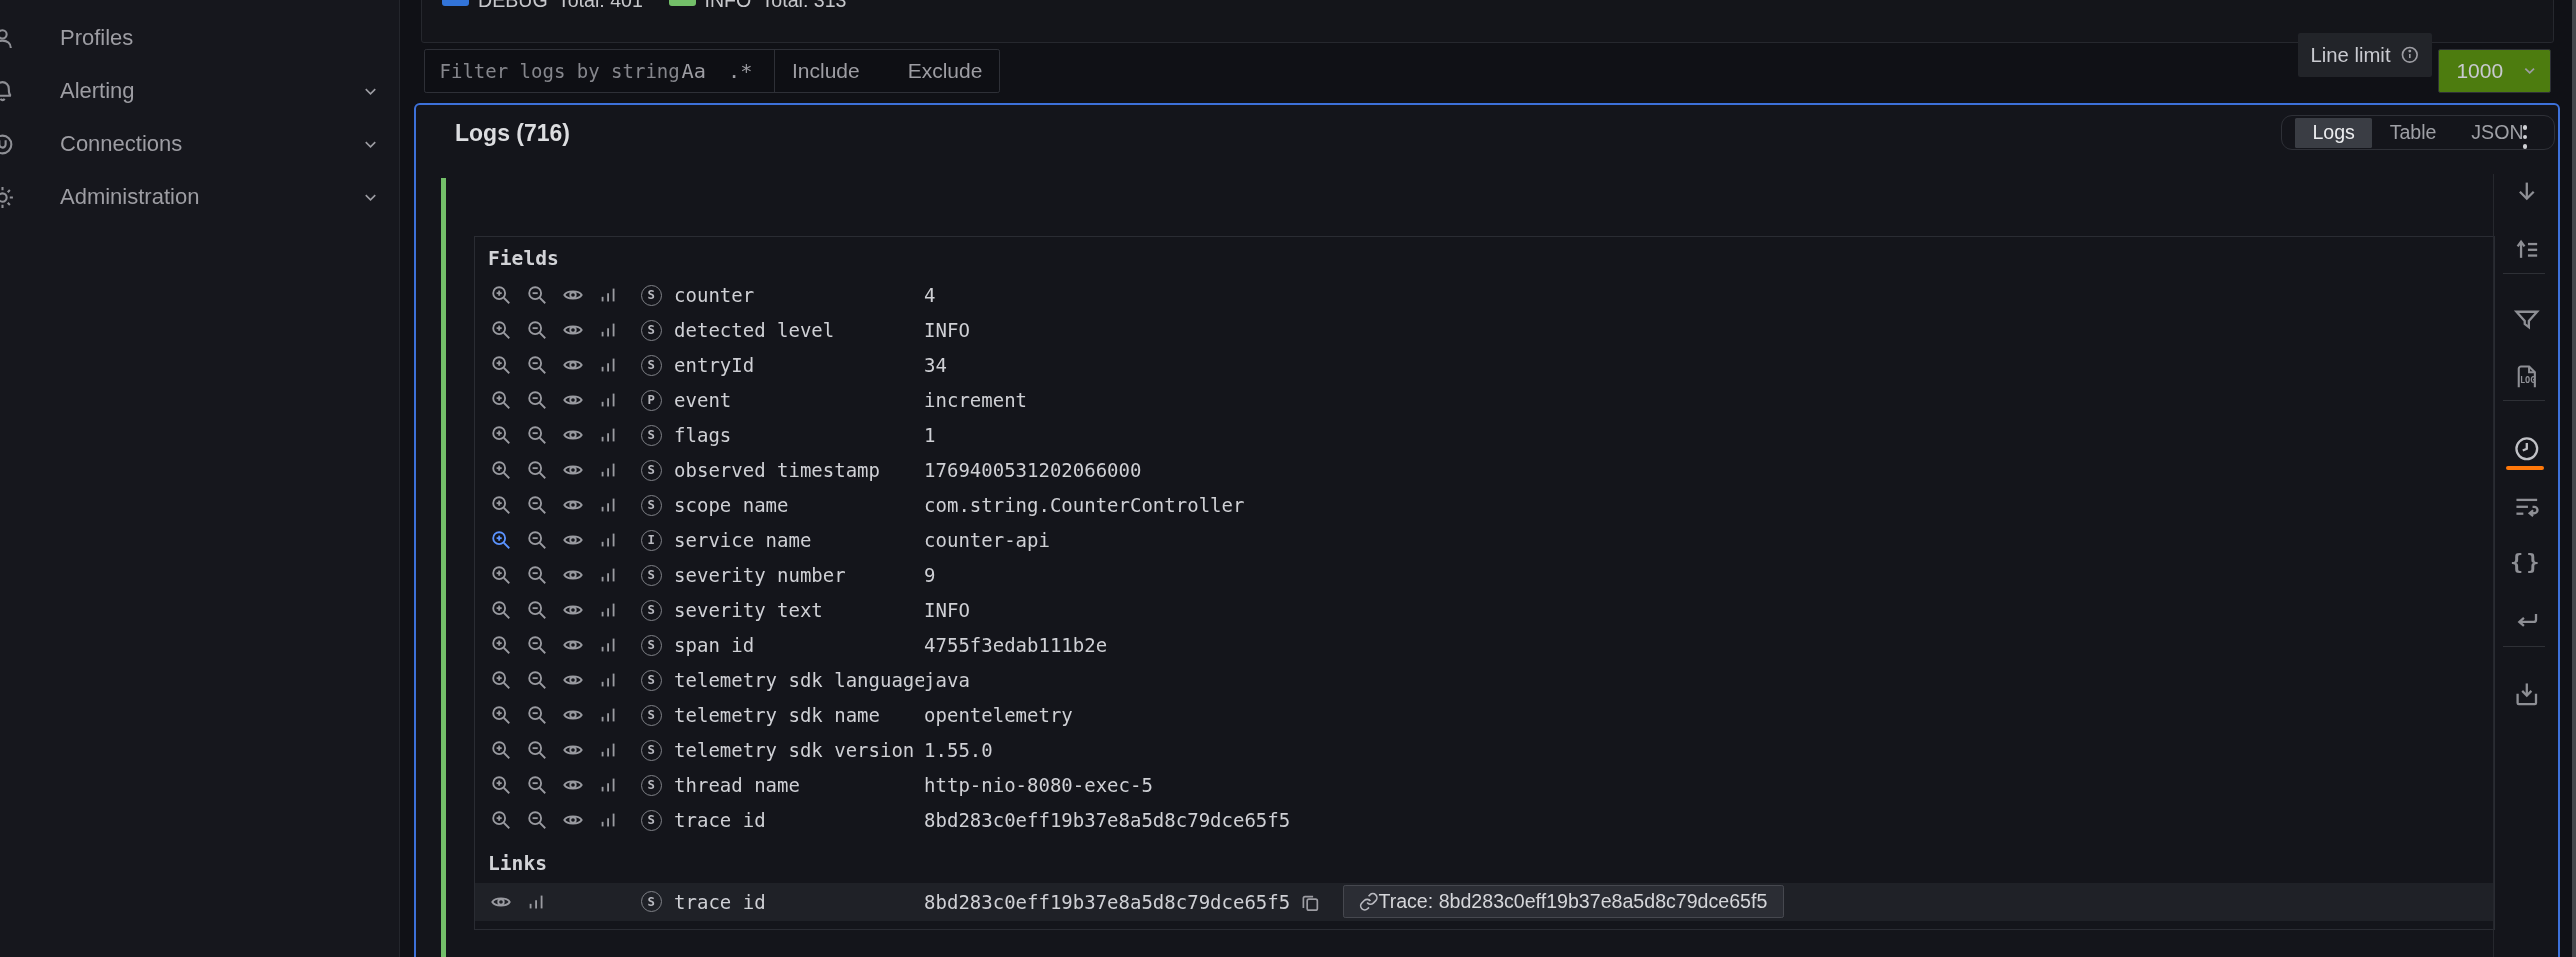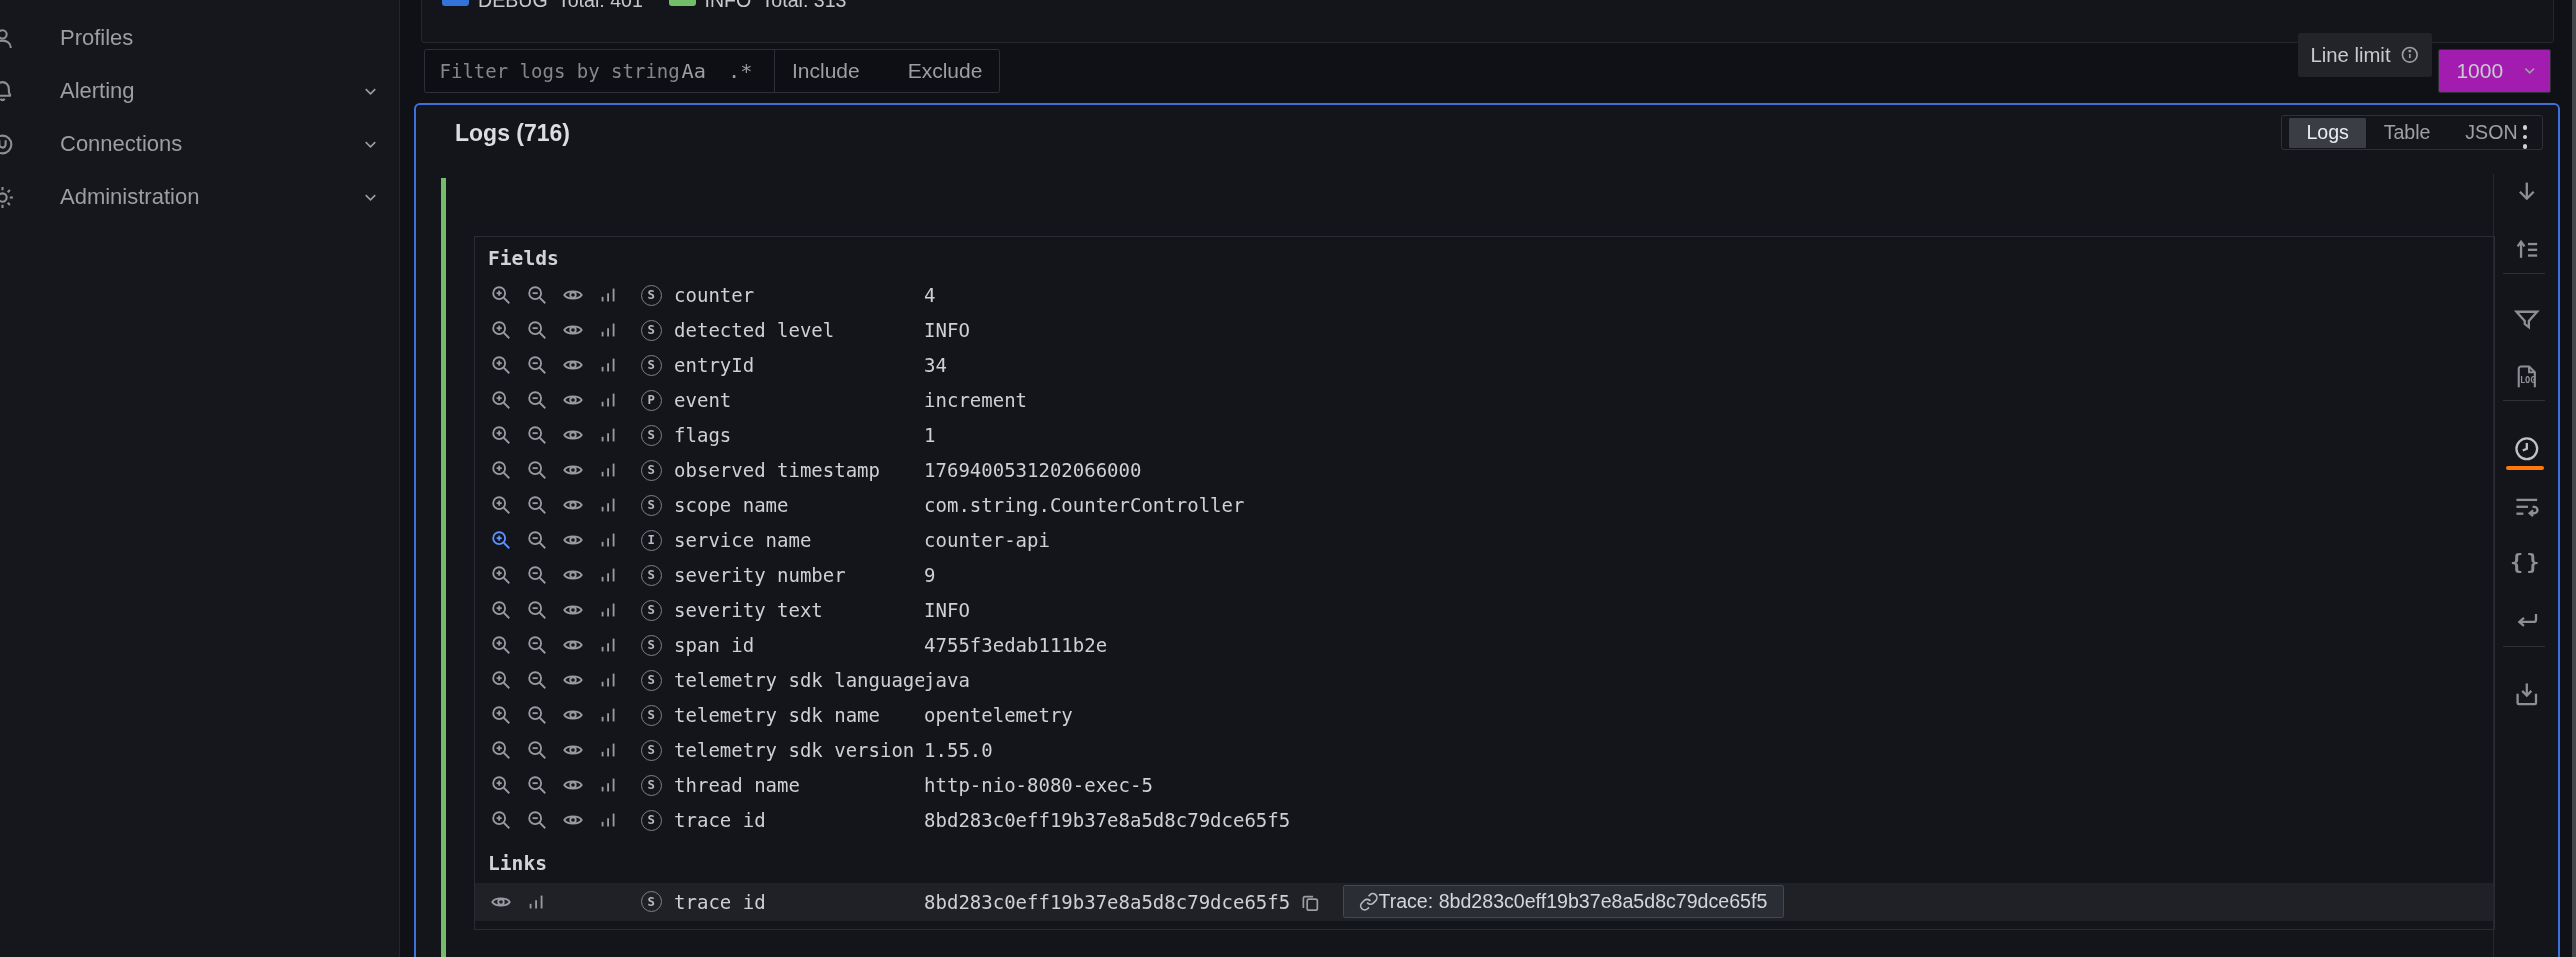--- a/index.html
+++ b/index.html
@@ -37,30 +37,30 @@
     margin-right:22px; cursor:pointer; }
   .filter-cell-buttons { flex:1; display:flex; align-items:center; justify-content:center; gap:48px; }
   .inc-exc { color:#9d9da3; font-size:21px; font-weight:500; cursor:pointer; }
 
   .line-limit-chip { position:absolute; left:2298px; top:33px; width:134px; height:44px;
     background:#222429; border-radius:2.2px; display:flex; align-items:center; justify-content:center;
     gap:9.4px; color:#c9cad0; font-size:20.3px; }
   .info-ic { width:19.6px; height:19.6px; color:#9d9da3; }
   .limit-select { position:absolute; left:2438px; top:49px; width:113px; height:44px;
     border:0.7px solid #2e3037; border-radius:2.2px; display:flex; align-items:center;
-    color:#c9cad0; font-size:21px; cursor:pointer; background:#a21caf; }
+    color:#c9cad0; font-size:21px; cursor:pointer; background:#4d7c0f; }
   .limit-select .val { padding-left:17.4px; flex:1; }
   .limit-select .chev { width:17.4px; height:17.4px; margin-right:11.6px; color:#9d9da3; }
 
   
   .logs-panel { position:absolute; left:414px; top:103px; width:2146px; height:878px;
     background:#14151b; border:2.2px solid #3d71d9; border-radius:5.8px; }
   .panel-title { position:absolute; left:39px; top:14.5px; font-size:23px; font-weight:600; color:#dcdde0; }
   .view-toggle { position:absolute; left:1865px; top:10.2px; height:35px; border:0.7px solid #2e3037;
-    border-radius:3px; display:flex; align-items:center; padding:0 7px; }
+    border-radius:11px; display:flex; align-items:center; padding:0 13px; }
   .view-tab { padding:3.6px 17.4px; font-size:19.6px; color:#9fa0a6; border-radius:1.5px; cursor:pointer; }
   .view-tab.active { background:#3a3d44; color:#ecedef; }
   .kebab { position:absolute; right:20.3px; top:17.4px; width:26px; height:29px; display:flex;
     flex-direction:column; align-items:center; justify-content:center; gap:5.1px; cursor:pointer; }
   .kebab i { width:4.4px; height:4.4px; border-radius:50%; background:#d0d1d5; }
 
   .green-bar { position:absolute; left:25.4px; top:73px; width:5.1px; height:802px; background:#73bf69; }
   .log-row { position:absolute; left:34px; top:62px; display:flex; align-items:center; gap:5.8px;
     cursor:pointer; }
   .log-chev { width:19px; height:19px; color:#b9bac0; flex:0 0 auto; }

